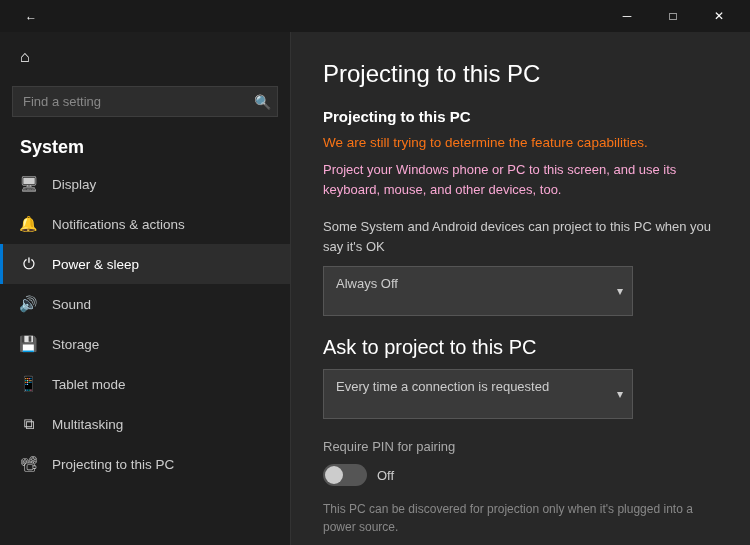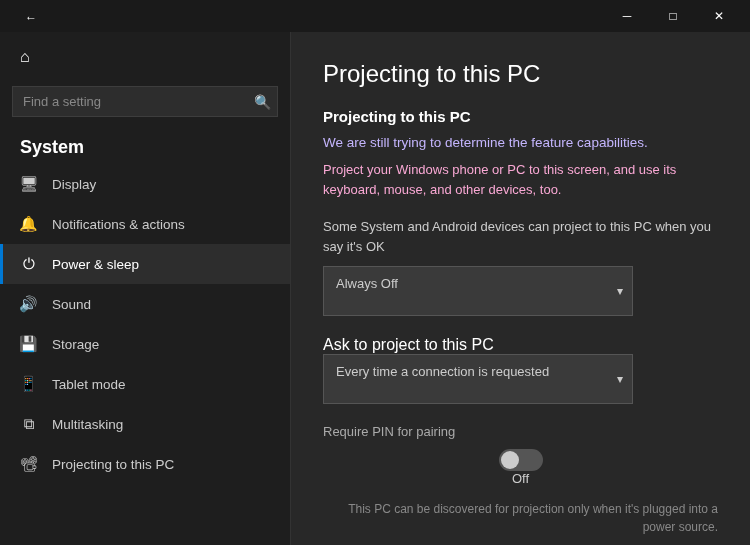--- a/index.html
+++ b/index.html
@@ -154,21 +154,21 @@
     }
 
     .section-title {
       font-size: 15px;
       font-weight: 600;
       color: #ffffff;
       margin-bottom: 10px;
     }
 
     .warning-text {
-      color: #c4b5fd;
+      color: #f97316;
       font-size: 13.5px;
       margin-bottom: 10px;
     }
 
     .description-text {
       font-size: 13px;
       color: #f9a8d4;
       line-height: 1.5;
       margin-bottom: 18px;
     }
@@ -200,40 +200,40 @@
       position: absolute;
       right: 10px;
       top: 50%;
       transform: translateY(-50%);
       pointer-events: none;
       color: #ccc;
       font-size: 12px;
     }
 
     .ask-section-title {
-      font-size: 16px;
+      font-size: 20px;
       font-weight: 500;
       color: #fff;
+      margin-bottom: 10px;
     }
 
     .pin-section {
       margin-top: 4px;
     }
     .pin-label {
       font-size: 13px;
       color: #aaa;
       margin-bottom: 10px;
     }
 
     .toggle-row {
       display: flex;
       align-items: center;
-      gap: 0;
+      gap: 10px;
       margin-bottom: 14px;
-      flex-direction: column;
     }
 
     .toggle {
       width: 44px;
       height: 22px;
       background: #666;
       border-radius: 11px;
       position: relative;
       cursor: pointer;
       flex-shrink: 0;
@@ -255,21 +255,20 @@
     .toggle-label {
       font-size: 13px;
       color: #ccc;
     }
 
     .footer-text {
       font-size: 12px;
       color: #888;
       line-height: 1.5;
       margin-top: 4px;
-      text-align: right;
     }
 
     
     .sidebar-divider {
       width: 1px;
       background: #333;
     }
   </style>
 </head>
 <body>

